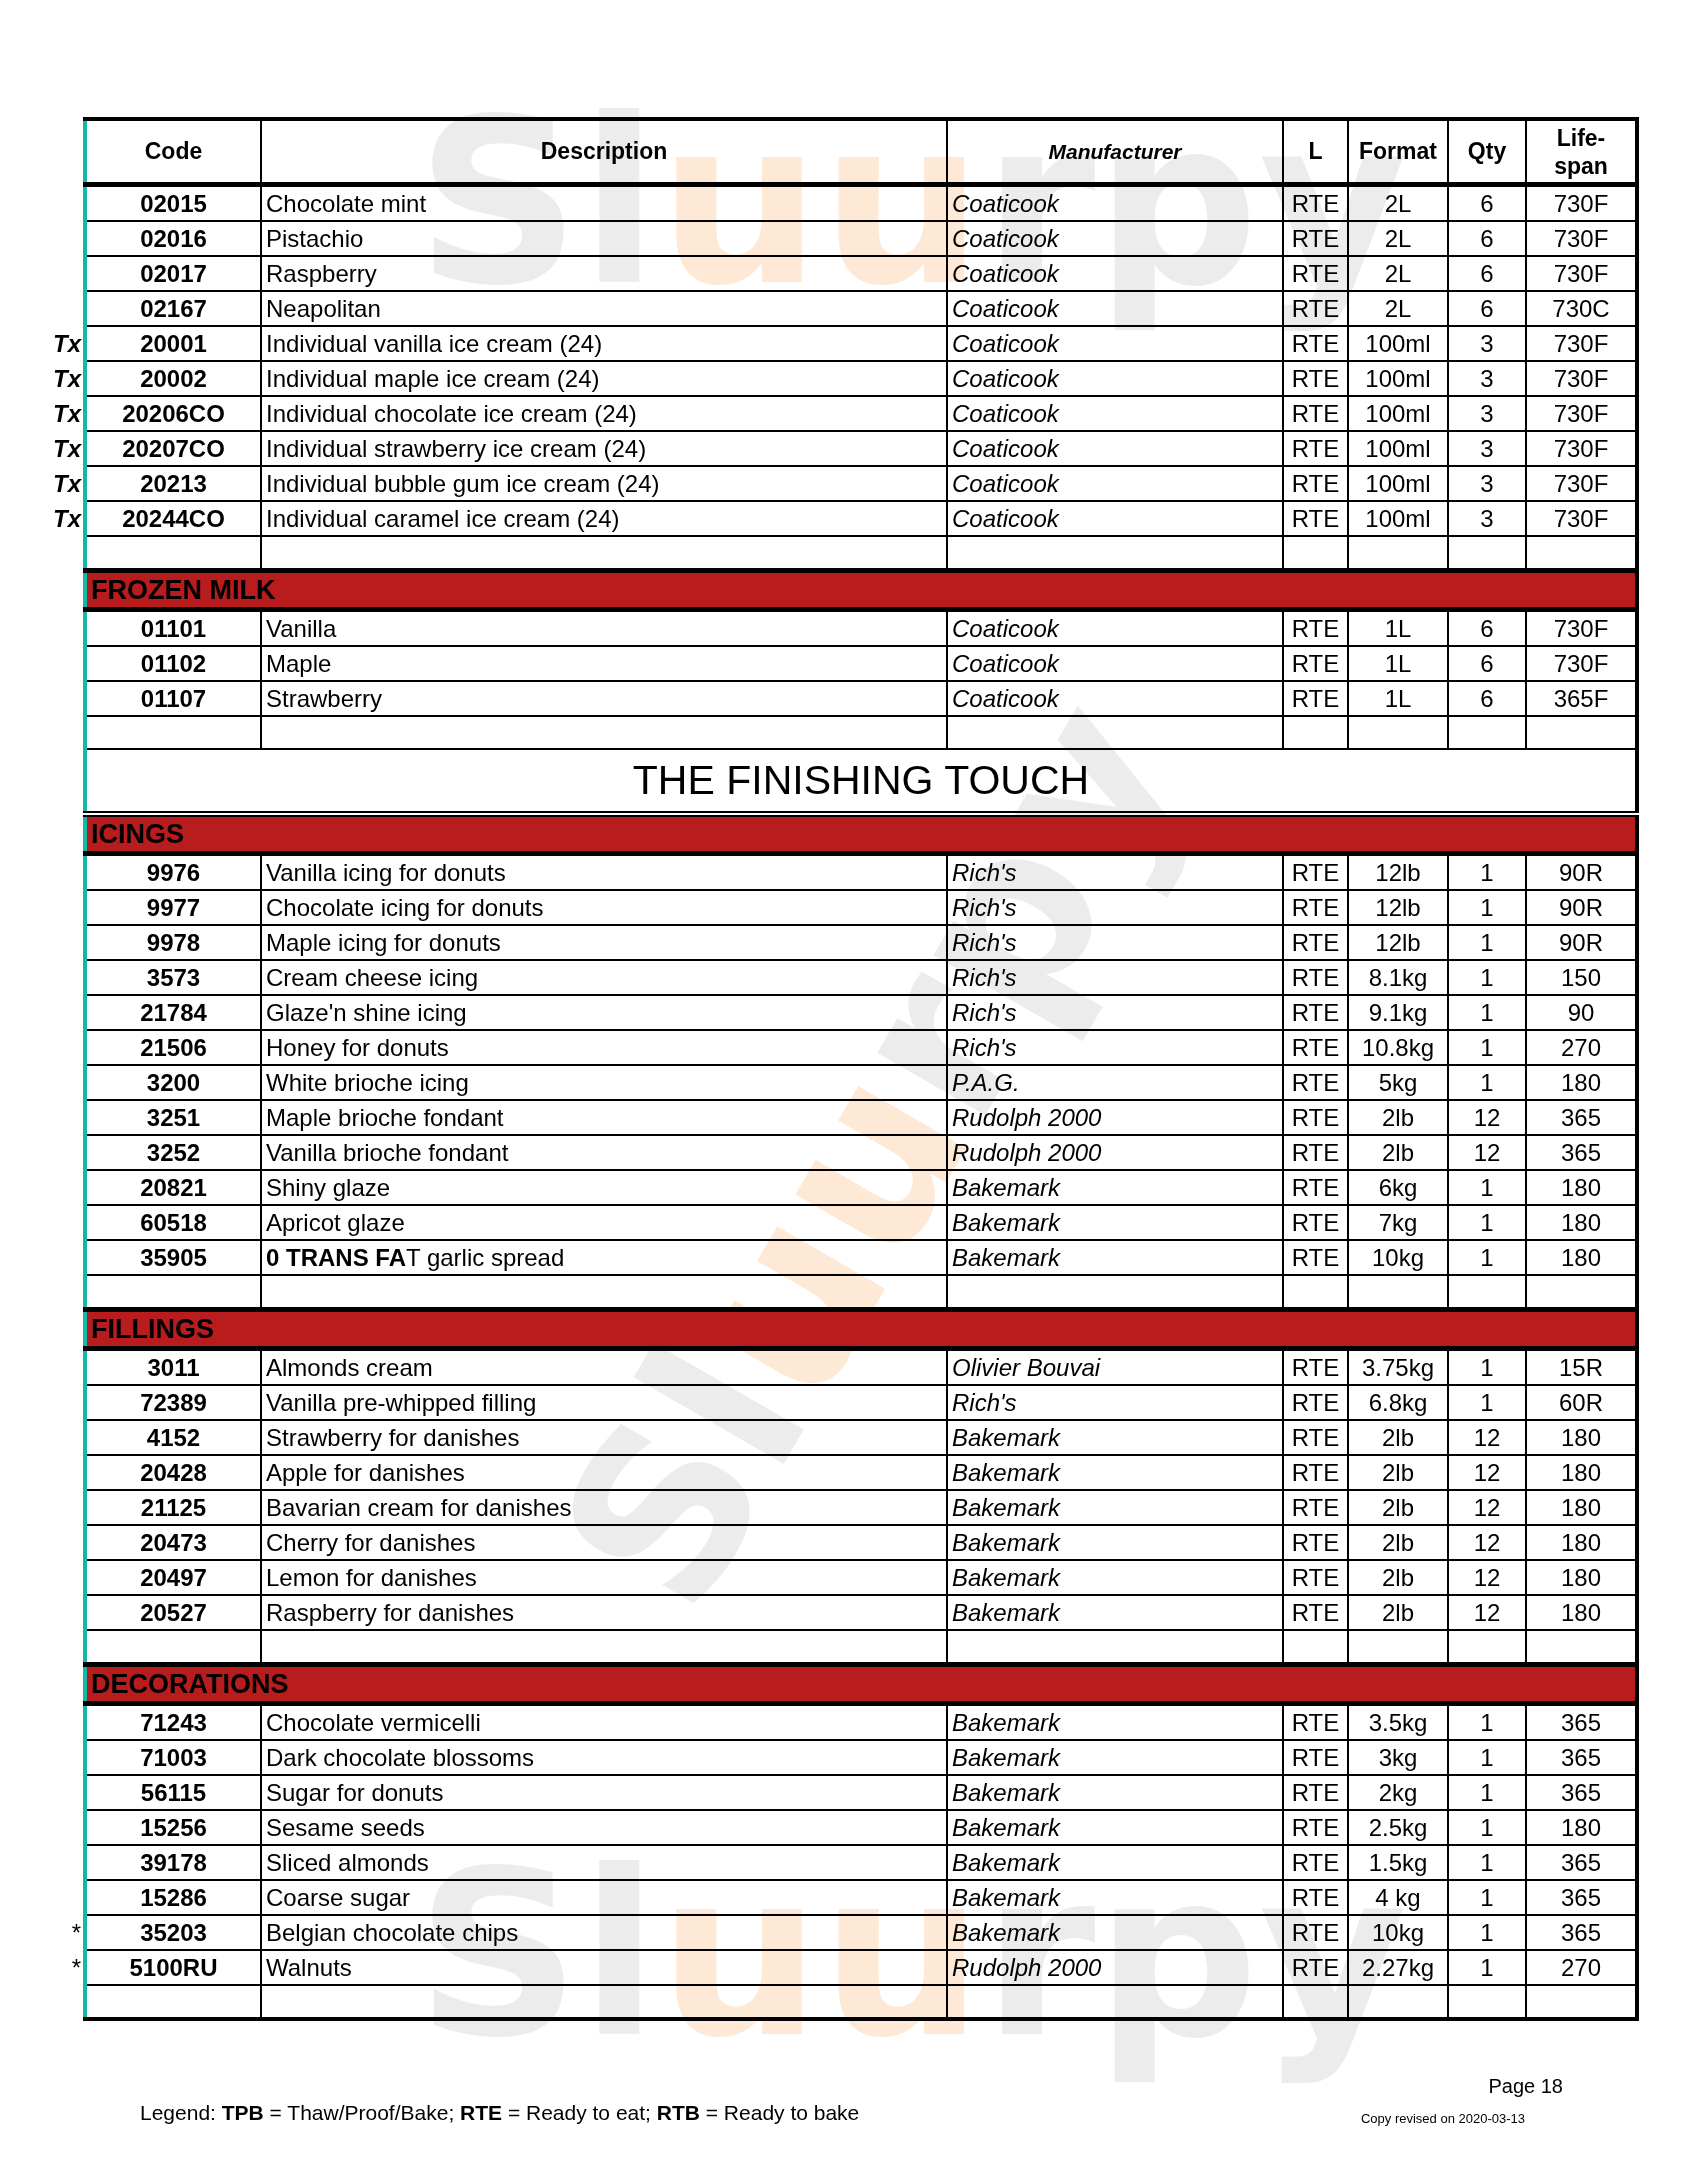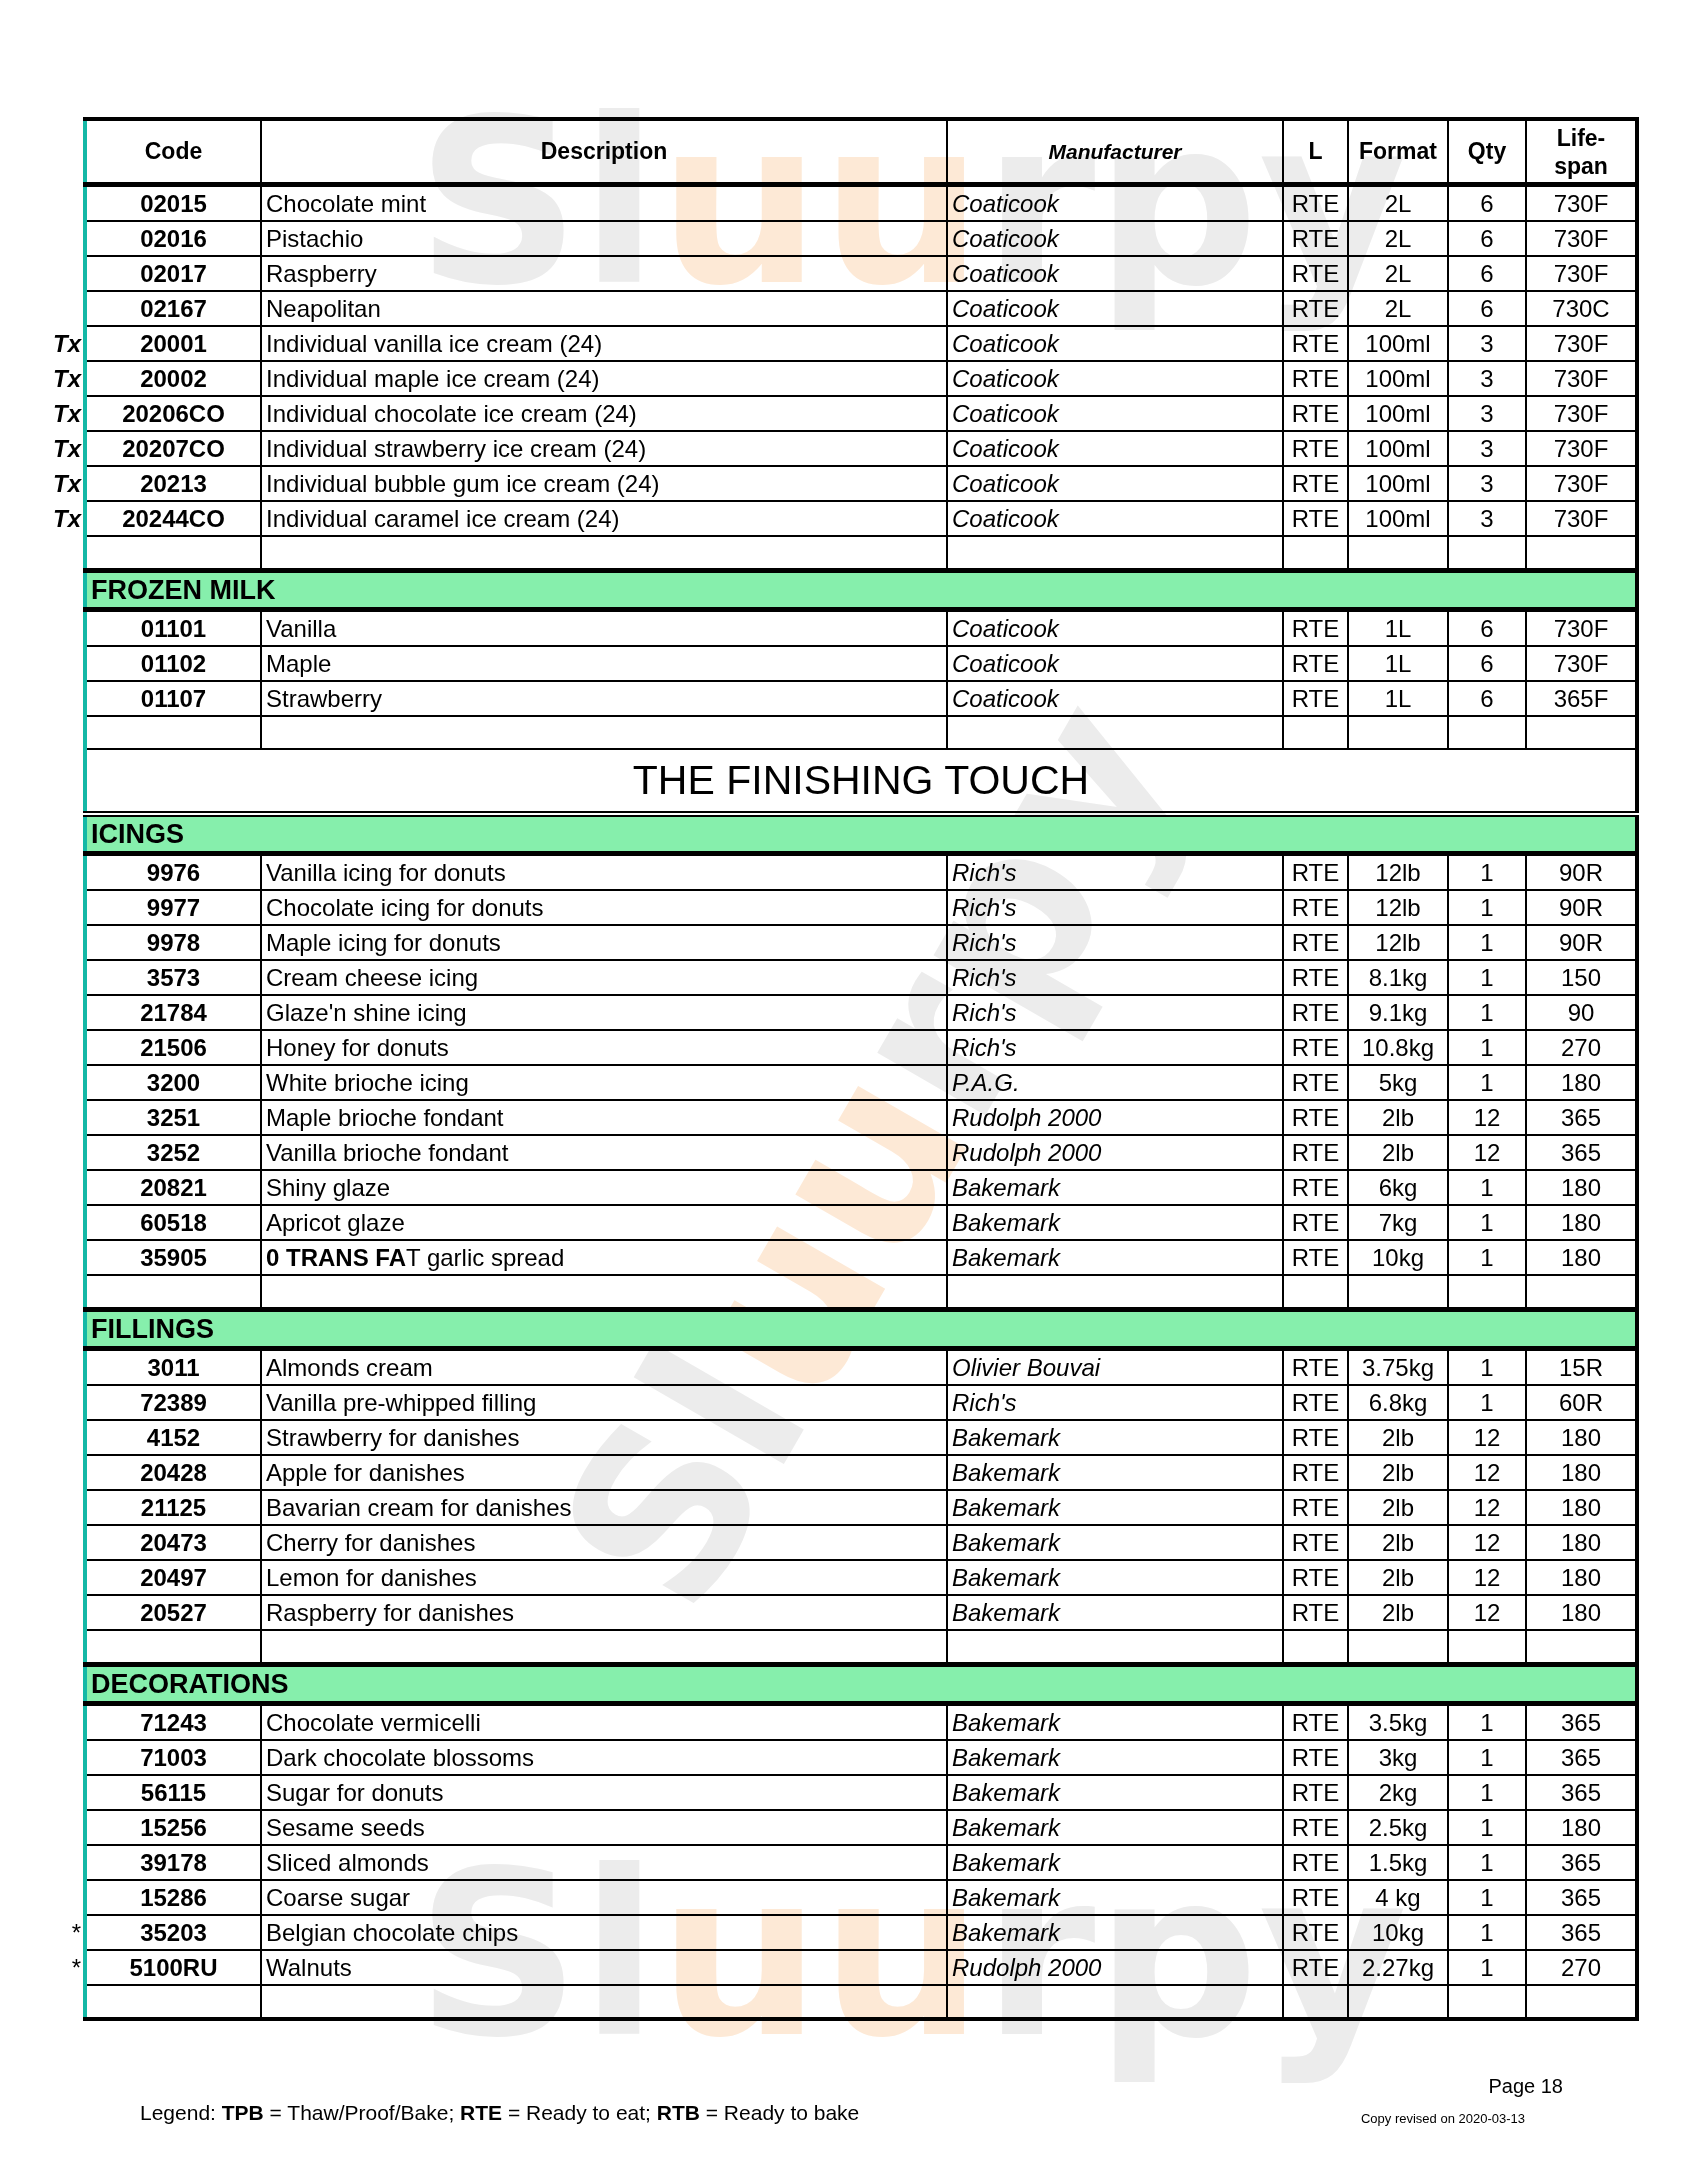--- a/index.html
+++ b/index.html
@@ -19,21 +19,21 @@
   .c-desc { text-align:left; padding-left:4px !important; }
   .c-man { text-align:left; padding-left:4px !important;font-style:italic; }
   .c-l { text-align:center; }
   .c-fmt { text-align:center;margin-top:27px; }
   .c-qty { text-align:center; }
   .c-life { text-align:center; }
   .c-code { position:relative; overflow:visible !important; }
   .prefix { position:absolute; left:-50px; width:44px; text-align:right; font-style:italic; font-weight:bold; font-size:24px; top:50%; transform:translateY(-50%); }
   .prefix.star { font-style:normal; font-weight:normal; }
 
-  tr.band td { background:#86efac; font-weight:bold; font-size:27px; height:34px; padding-left:4px; border-top:5px solid #000; border-bottom:5px solid #000; }
+  tr.band td { background:#b91c1c; font-weight:bold; font-size:27px; height:34px; padding-left:4px; border-top:5px solid #000; border-bottom:5px solid #000; }
   tr.title td { height:61px; text-align:center; font-size:41px; border-bottom:6px double #000; }
   tr.blank td { height:31px; }
   .doc-table td:first-child, .doc-table th:first-child { border-left:4px solid #14b8a6; }
   .doc-table td:last-child, .doc-table th:last-child { border-right:4px solid #000; }
   tr.last td { border-bottom:4px solid #000; }
 
   .legend { position:absolute; left:140px; top:2101px; font-size:21px; z-index:1; }
   .page-no { position:absolute; left:1464px; width:99px; text-align:right; top:2075px; font-size:20px; z-index:1; }
   .revised { position:absolute; left:1287px; width:238px; text-align:right; top:2111px; font-size:13px; z-index:1; }
 </style>

